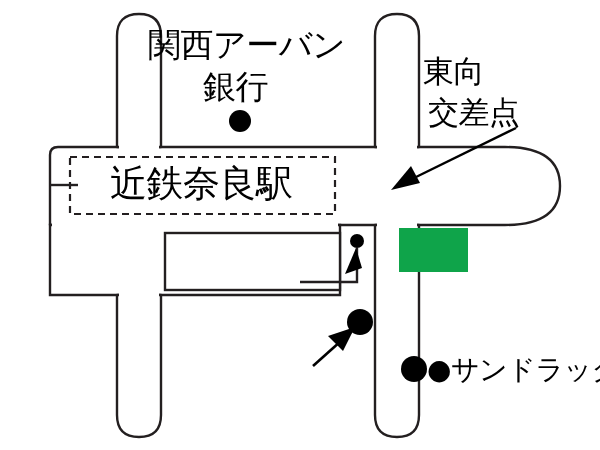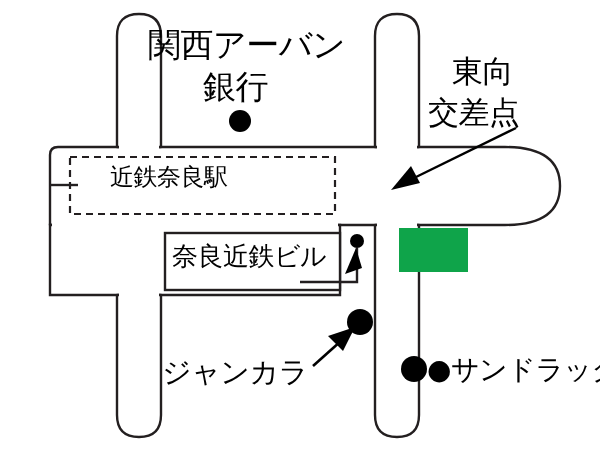--- a/index.html
+++ b/index.html
@@ -27,23 +27,23 @@
     position: absolute;
     color: #000000;
     font-family: "DejaVu Sans", "Liberation Sans", sans-serif;
     font-weight: 500;
     white-space: nowrap;
     line-height: 1.05;
     letter-spacing: -0.5px;
   }
   .lbl-bank-1 { left: 148px; top: 28px;  font-size: 33px; }
   .lbl-bank-2 { left: 203px; top: 70px;  font-size: 33px; text-align: center; }
-  .lbl-higashi-1 { left: 452px; top: 55px; font-size: 31px; }
+  .lbl-higashi-1 { left: 423px; top: 55px; font-size: 31px; }
   .lbl-higashi-2 { left: 428px; top: 96px; font-size: 31px; }
-  .lbl-station  { left: 110px; top: 165px; font-size: 24px; }
+  .lbl-station  { left: 110px; top: 165px; font-size: 37px; }
   .lbl-rotary   { left: 58px;  top: 243px; font-size: 24px; }
   .lbl-bldg     { left: 172px; top: 243px; font-size: 26px; }
   .lbl-exit2    { left: 192px; top: 303px; font-size: 29px; }
   .lbl-jankara  { left: 162px; top: 357px; font-size: 29px; }
   .lbl-sundrug  { left: 427px; top: 355px; font-size: 28px; }
 </style>
 </head>
 <body>
 
 <div id="map-root">
@@ -127,17 +127,15 @@
     </g>
   </svg>
 
   <div class="map-label lbl-bank-1">関西アーバン</div>
   <div class="map-label lbl-bank-2">銀行</div>
 
   <div class="map-label lbl-higashi-1">東向</div>
   <div class="map-label lbl-higashi-2">交差点</div>
 
   <div class="map-label lbl-station">近鉄奈良駅</div>
-  <div class="map-label lbl-bldg">奈良近鉄ビル</div>
-  <div class="map-label lbl-jankara">ジャンカラ</div>
   <div class="map-label lbl-sundrug">●サンドラッグ</div>
 
 </div>
 
 </body></html>

